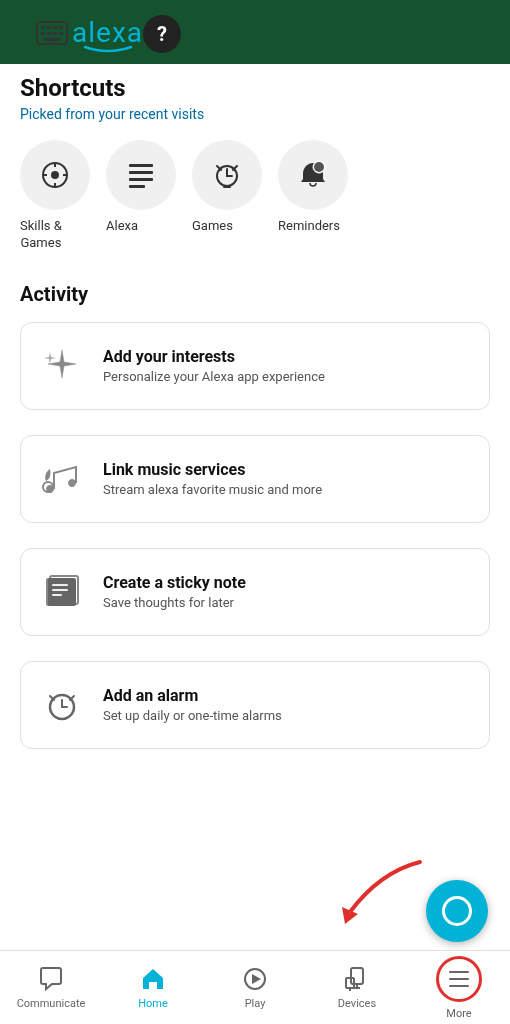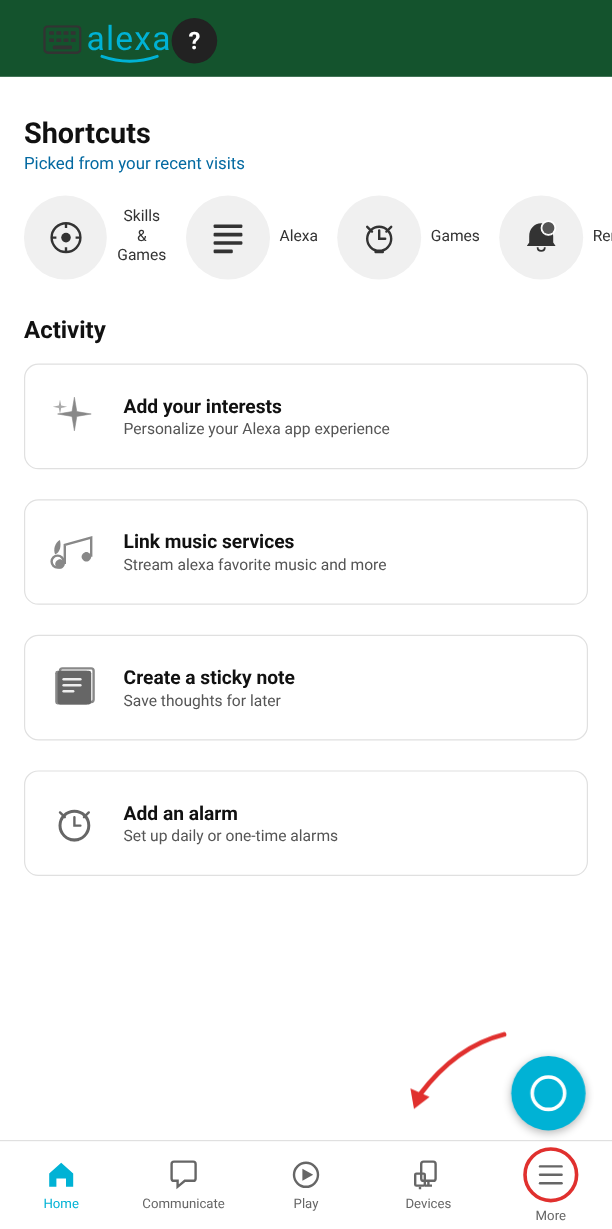--- a/index.html
+++ b/index.html
@@ -68,40 +68,39 @@
       padding: 10px 20px 0;
       padding-bottom: 80px;
     }
 
     
     .section-title {
       font-size: 24px;
       font-weight: 700;
       color: #111;
       margin-bottom: 4px;
-      margin-top: 23px;
     }
 
     .section-subtitle {
       font-size: 14px;
       color: #0369a1;
       margin-bottom: 18px;
     }
 
     .shortcuts-grid {
       display: flex;
       gap: 16px;
       margin-bottom: 30px;
       flex-wrap: nowrap;
     }
 
     .shortcut-item {
       display: flex;
-      flex-direction: row;
-      align-items: center;
+      flex-direction: column;
+      align-items: flex-start;
       gap: 8px;
       cursor: pointer;
     }
 
     .shortcut-circle {
       width: 70px;
       height: 70px;
       border-radius: 50%;
       background: #f0f0f0;
       display: flex;
@@ -440,36 +439,36 @@
 
 <div class="red-arrow-container">
   <svg width="120" height="80" viewBox="0 0 120 80">
     <path d="M100 10 Q60 20 30 60" stroke="#e0302e" stroke-width="4" fill="none" stroke-linecap="round"></path>
     <polygon points="25,72 22,55 38,62" fill="#e0302e"></polygon>
   </svg>
 </div>
 
 <nav class="bottom-nav">
 
+  <div class="nav-item">
+    <div class="nav-icon">
+      <svg width="26" height="26" viewBox="0 0 26 26" fill="none" stroke="#666" stroke-width="2">
+        <path d="M3 4 Q3 2 5 2 L21 2 Q23 2 23 4 L23 16 Q23 18 21 18 L14 18 L8 23 L8 18 L5 18 Q3 18 3 16 Z"></path>
+      </svg>
+    </div>
+    <span class="nav-label">Communicate</span>
+  </div>
+
   <div class="nav-item active home-icon-fill">
     <div class="nav-icon">
       <svg width="26" height="26" viewBox="0 0 26 26">
         <path d="M3 12 L13 3 L23 12 L23 23 L17 23 L17 16 L9 16 L9 23 L3 23 Z" fill="#00b2d5" stroke="none"></path>
       </svg>
     </div>
     <span class="nav-label" style="color:#00b2d5">Home</span>
-  </div>
-
-  <div class="nav-item">
-    <div class="nav-icon">
-      <svg width="26" height="26" viewBox="0 0 26 26" fill="none" stroke="#666" stroke-width="2">
-        <path d="M3 4 Q3 2 5 2 L21 2 Q23 2 23 4 L23 16 Q23 18 21 18 L14 18 L8 23 L8 18 L5 18 Q3 18 3 16 Z"></path>
-      </svg>
-    </div>
-    <span class="nav-label">Communicate</span>
   </div>
 
   <div class="nav-item">
     <div class="nav-icon">
       <svg width="26" height="26" viewBox="0 0 26 26" fill="none" stroke="#666" stroke-width="2">
         <circle cx="13" cy="13" r="10"></circle>
         <polygon points="10,8 10,18 19,13" fill="#666" stroke="none"></polygon>
       </svg>
     </div>
     <span class="nav-label">Play</span>

